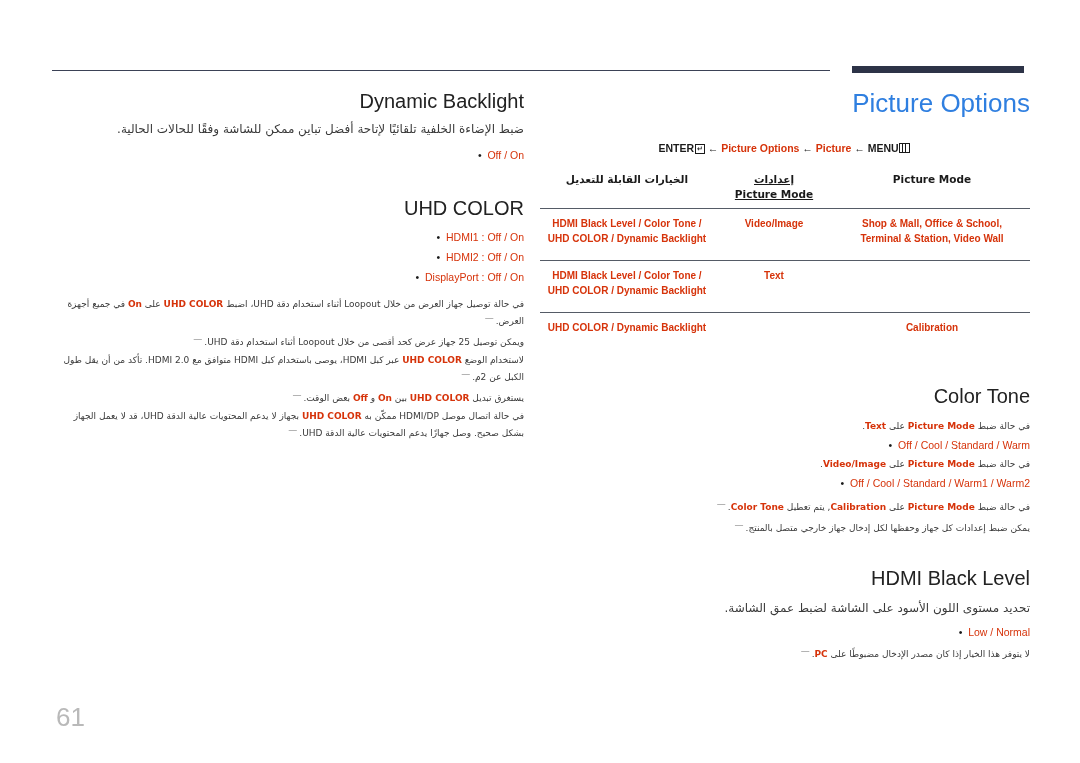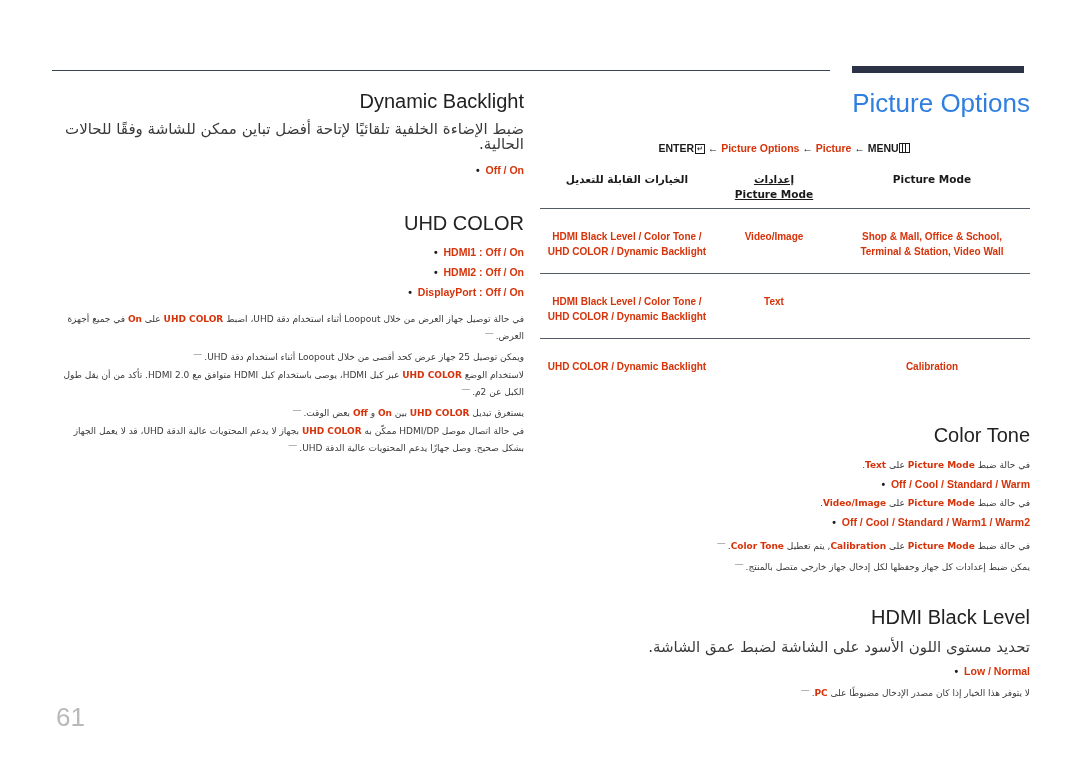--- a/index.html
+++ b/index.html
@@ -72,31 +72,31 @@
     font-size: 20px;
     font-weight: normal;
     color: #222222;
     text-align: right;
     line-height: 26px;
   }
 
   
   p.body {
     margin: 0;
-    font-size: 15px;
+    font-size: 12px;
     line-height: 15px;
     text-align: right;
     color: #3a3a3a;
   }
   p.bullet {
     margin: 0;
     font-size: 10.5px;
     line-height: 16px;
     text-align: right;
-    font-weight: bold;
+    font-weight: normal;
     color: #d6330a;
   }
   p.note {
     margin: 0;
     font-size: 9px;
     line-height: 14px;
     text-align: right;
     color: #3a3a3a;
     position: relative;
   }
@@ -170,21 +170,21 @@
   table.pm th.c1 { width: 174px; }
   table.pm th.c2 { width: 120px; text-decoration: underline; }
   table.pm th.c3 { width: 196px; }
   table.pm tbody tr { border-top: 1.3px solid #555b66; }
   table.pm tbody td {
     font-size: 10px;
     font-weight: bold;
     color: #d6330a;
     text-align: center;
     line-height: 15px;
-    padding-top: 20px;
+    padding-top: 7px;
     padding-bottom: 14px;
   }
   table.pm tbody td.mode { white-space: normal; }
 
   
   .page-num {
     position: absolute;
     left: 56px;
     top: 702px;
     font-size: 26px;

